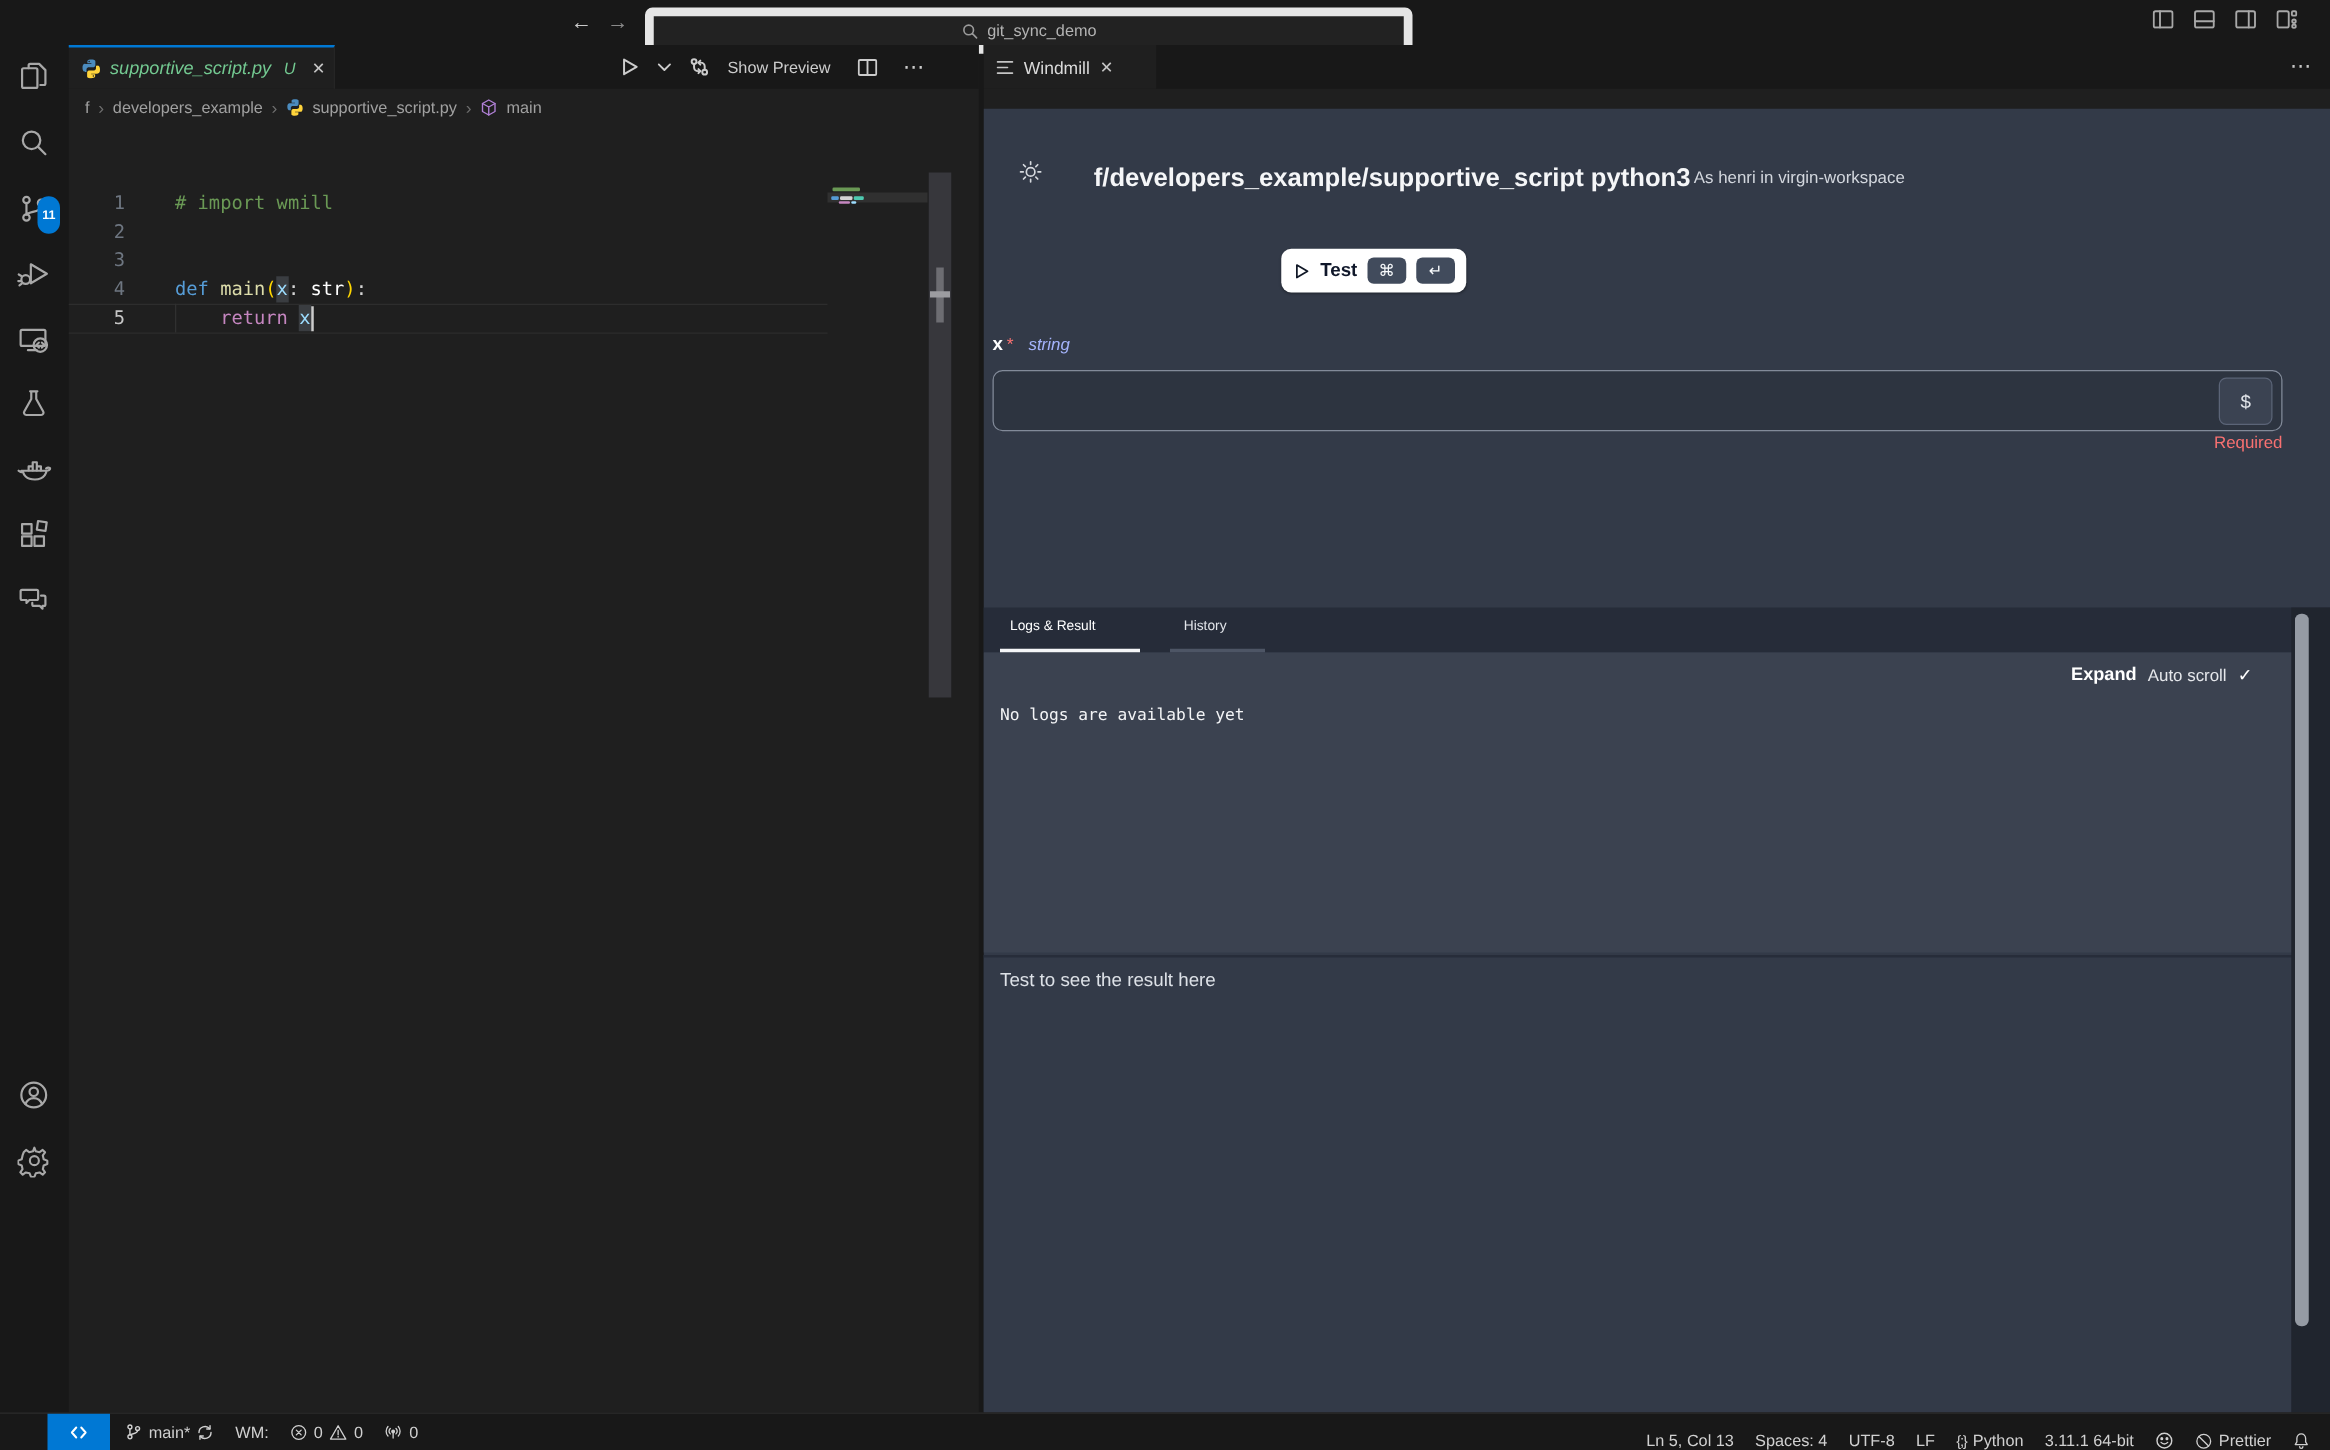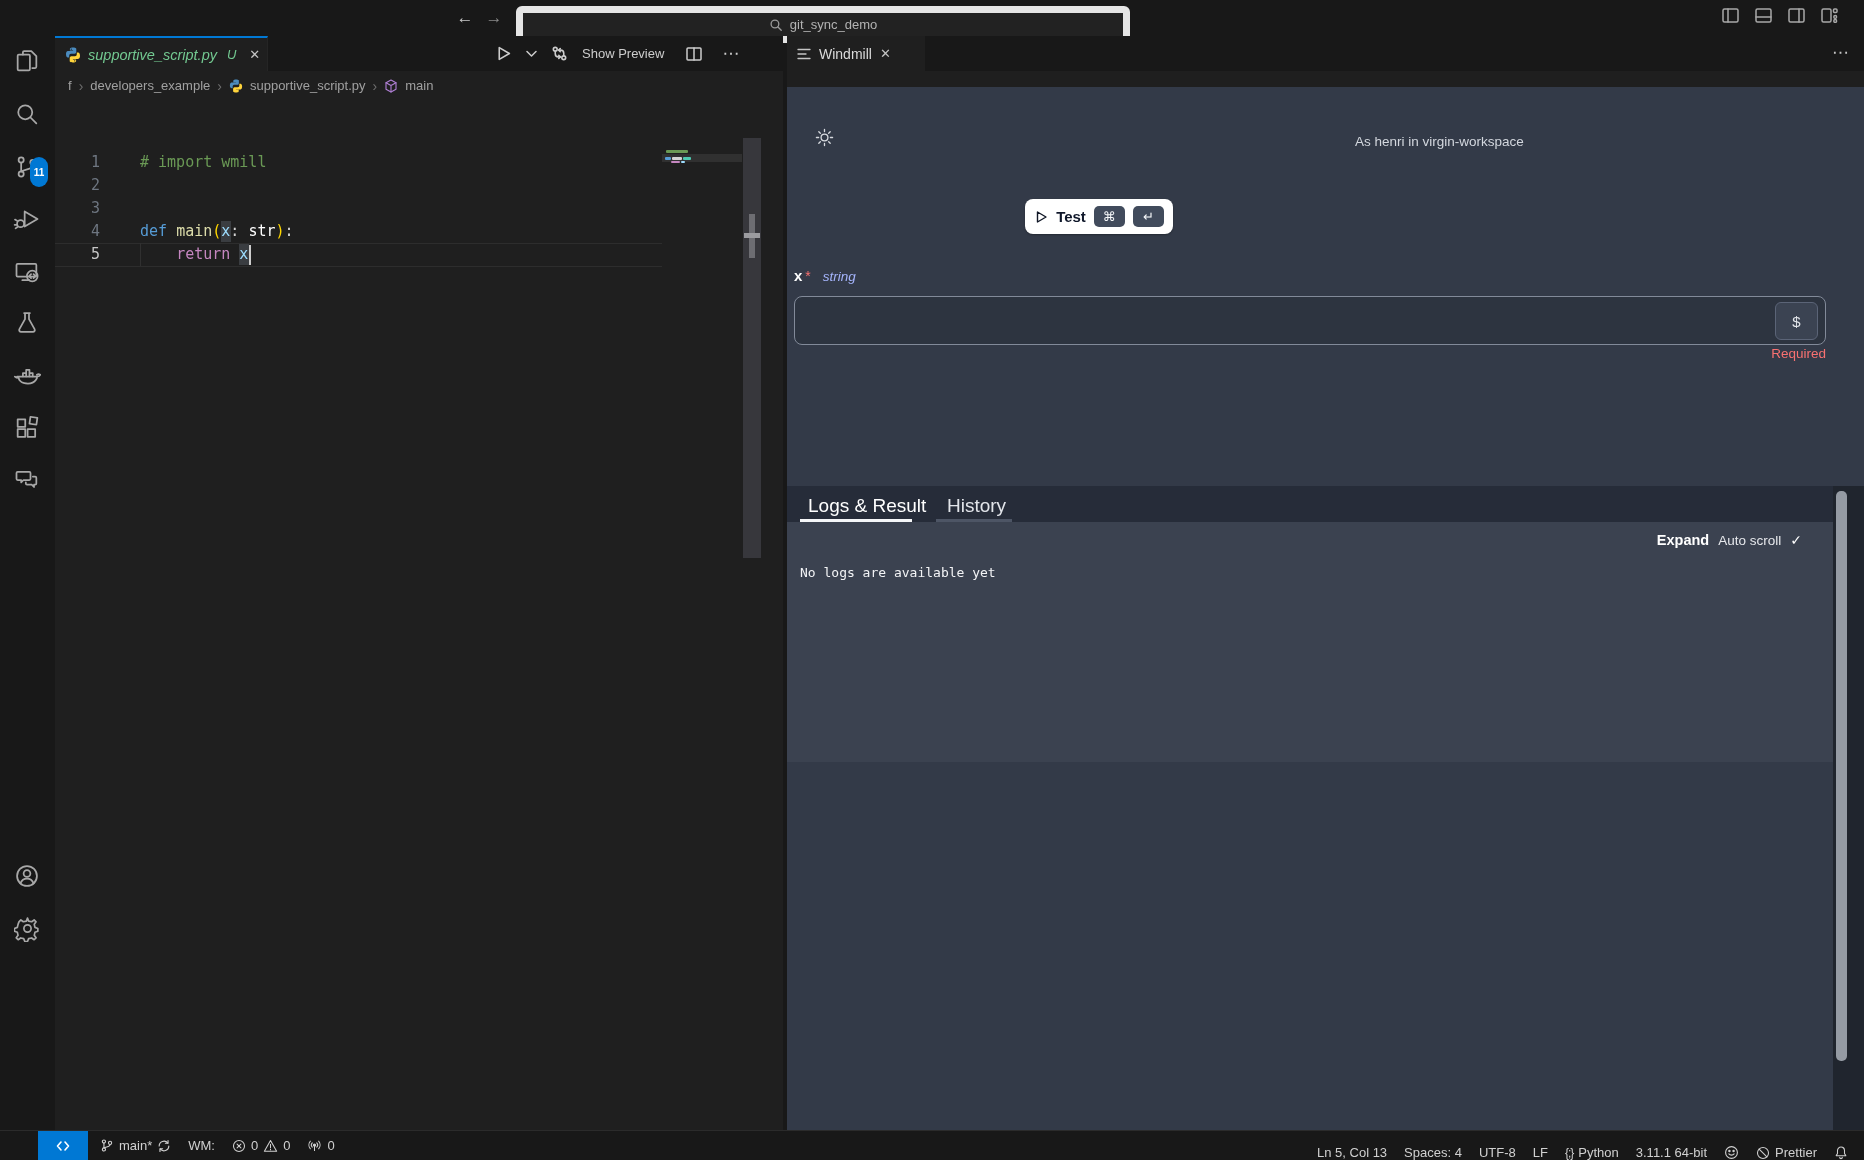--- a/index.html
+++ b/index.html
@@ -80,21 +80,21 @@
   .arg-star{font-size:14px;color:#f87171;}
   .arg-type{font-size:13.5px;font-style:italic;color:#a5b4fc;margin-left:9px;}
   .arg-input{position:absolute;left:7px;top:209px;width:1032px;height:49px;box-sizing:border-box;background:#2d3440;
       border:1px solid #828a99;border-radius:8px;}
   .arg-input input{position:absolute;left:10px;top:8px;width:960px;height:30px;background:transparent;border:none;outline:none;
       color:#e5e7eb;font-size:14px;font-family:"Liberation Sans",sans-serif;}
   .dollarbtn{position:absolute;right:7px;top:5px;width:41px;height:36px;background:#3b4352;border:1px solid #5b6477;
       border-radius:6px;display:flex;align-items:center;justify-content:center;color:#e2e5ea;font-size:15px;}
   .required{position:absolute;left:953px;top:259px;width:86px;text-align:right;font-size:13.5px;color:#f87171;}
   .logs-tabsrow{position:absolute;left:0;top:399px;width:1077px;height:36px;background:#262c39;}
-  .lt-label{position:absolute;top:9px;font-size:19px;}
+  .lt-label{position:absolute;top:9px;font-size:11px;}
   .lt-underline{position:absolute;top:33px;height:3px;}
   .logs-area{position:absolute;left:0;top:435px;width:1077px;height:240px;background:#3b4250;}
   .logs-head{position:absolute;right:62px;top:10px;display:flex;align-items:center;gap:9px;}
   .expand{font-size:14.5px;font-weight:700;color:#ffffff;}
   .autoscroll{font-size:13.5px;color:#e5e7eb;}
   .checkmark{font-size:14px;color:#ffffff;}
   .logs-empty{position:absolute;left:13px;top:43px;font-family:"DejaVu Sans Mono",monospace;font-size:13px;color:#f3f4f6;}
   .result-area{position:absolute;left:0;top:677px;width:1077px;height:366px;background:#333a48;border-top:2px solid #272d3a;box-sizing:border-box;}
   .result-hint{position:absolute;left:13px;top:10px;font-size:15px;color:#dde1e7;}
   .wm-scrollcol{position:absolute;left:1046px;top:399px;width:31px;height:695px;background:#20252e;}
@@ -347,20 +347,21 @@
       <span class="wm-more">⋯</span>
     </div>
 
     <div class="wm-content">
       <span style="position:absolute;left:28px;top:41px">
         <svg width="19" height="19" viewBox="0 0 20 20" class="ico" style="stroke:#d6d9de;stroke-width:1.4">
             <circle cx="10" cy="10" r="3.6"></circle>
             <path d="M10 1.5v2.3M10 16.2v2.3M1.5 10h2.3M16.2 10h2.3M4 4l1.6 1.6M14.4 14.4L16 16M16 4l-1.6 1.6M5.6 14.4L4 16"></path>
           </svg>
       </span>
+      <div class="wm-title">f/developers_example/supportive_script python3</div>
       <div class="wm-runas">As henri in virgin-workspace</div>
 
 
       <div class="testbtn">
         <span>
           <svg width="14" height="14" viewBox="0 0 14 14" class="ico" style="stroke:#111827;stroke-width:1.4">
               <path d="M3.5 2l8.5 5-8.5 5z"></path>
             </svg>
         </span>
         <span class="tlabel">Test</span>
@@ -388,20 +389,23 @@
 
       <div class="logs-area">
         <div class="logs-head">
           <span class="expand">Expand</span>
           <span class="autoscroll">Auto scroll</span>
           <span class="checkmark">✓</span>
         </div>
         <div class="logs-empty">No logs are available yet</div>
       </div>
 
+      <div class="result-area">
+        <div class="result-hint">Test to see the result here</div>
+      </div>
 
       <div class="wm-scrollcol">
         <div class="wm-thumb"></div>
       </div>
     </div>
   </div>
 
   <div class="abs statusbar">
     <div class="remote">
       <svg width="16" height="16" viewBox="0 0 16 16" class="ico" style="stroke:#ffffff;stroke-width:1.6">

